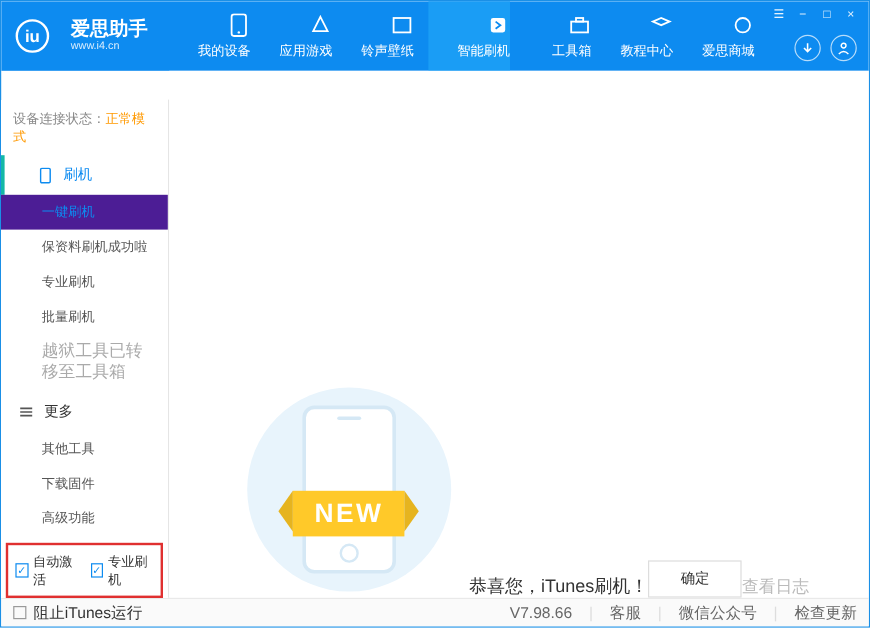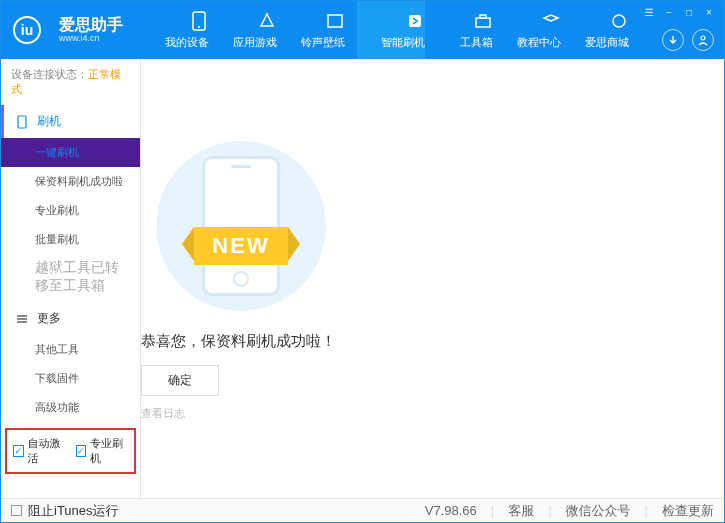--- a/index.html
+++ b/index.html
@@ -11,45 +11,45 @@
 .logo-sub { font-size: 9px; opacity: 0.85; }
 .nav { display: flex; height: 100%; }
 .nav-item { width: 68px; display: flex; flex-direction: column; align-items: flex-end; justify-content: center; cursor: pointer; font-size: 11px; gap: 4px; }
 .nav-item.active { background: #1a9df5; margin-left: 12px; }
 .nav-icon { width: 20px; height: 20px; display: flex; align-items: center; justify-content: center; }
 .win-controls { position: absolute; right: 8px; top: 4px; display: flex; gap: 6px; font-size: 10px; }
 .win-btn { width: 14px; height: 14px; display: flex; align-items: center; justify-content: center; cursor: pointer; opacity: 0.9; }
 .header-right { position: absolute; right: 10px; bottom: 8px; display: flex; gap: 8px; }
 .circle-btn { width: 22px; height: 22px; border: 1.5px solid rgba(255,255,255,0.7); border-radius: 50%; display: flex; align-items: center; justify-content: center; cursor: pointer; }
 .body { display: flex; height: calc(100% - 58px - 24px); }
-.sidebar { width: 140px; border-right: 1px solid #e5e5e5; overflow-y: auto; font-size: 12px; background: #fff; }
+.sidebar { width: 140px; border-right: 1px solid #e5e5e5; overflow-y: auto; font-size: 12px; background: #fff; margin-top: 24px; }
 .status-row { padding: 8px 10px; color: #888; font-size: 11px; }
 .status-val { color: #f90; }
 .side-head { padding: 8px 14px; display: flex; align-items: center; gap: 8px; color: #333; cursor: pointer; }
-.side-head.blue { color: #0d8bf0; border-left: 3px solid #8b5cf6; padding-left: 11px; }
+.side-head.blue { color: #0d8bf0; border-left: 3px solid #14b8a6; padding-left: 27px; }
 .side-item { padding: 7px 14px 7px 34px; color: #555; cursor: pointer; font-size: 11px; }
 .side-item.active { background: #4c1d95; color: #0d8bf0; }
 .side-note { padding: 4px 14px 8px 34px; color: #aaa; font-size: 14px; line-height: 1.3; }
 .side-icon { width: 14px; height: 14px; display: inline-flex; align-items: center; justify-content: center; }
 .highlight-box { border: 2px solid #e03030; margin: 6px 4px; padding: 6px 6px; display: flex; gap: 10px; font-size: 11px; }
 .chk { display: flex; align-items: center; gap: 4px; color: #333; cursor: pointer; }
 .chk-box { width: 12px; height: 12px; border: 1px solid #0d8bf0; display: inline-flex; align-items: center; justify-content: center; color: #0d8bf0; font-size: 9px; }
-.main { flex: 1; display: flex; flex-direction: column; align-items: flex-start; justify-content: center; position: relative; background: #fff; }
+.main { flex: 1; display: flex; flex-direction: row; align-items: flex-end; justify-content: center; position: relative; background: #fff; }
 .illustration { width: 200px; height: 180px; position: relative; display: flex; align-items: center; justify-content: center; }
 .circle-bg { width: 170px; height: 170px; border-radius: 50%; background: #e8f4fc; position: absolute; }
 .phone { width: 78px; height: 140px; background: #fff; border: 3px solid #d5e8f5; border-radius: 10px; position: relative; z-index: 2; }
 .phone::before { content:""; position:absolute; top:6px; left:50%; transform:translateX(-50%); width:20px; height:3px; background:#d5e8f5; border-radius:2px;}
 .phone::after { content:""; position:absolute; bottom:6px; left:50%; transform:translateX(-50%); width:12px; height:12px; border:2px solid #d5e8f5; border-radius:50%;}
 .ribbon { position: absolute; z-index: 3; background: #ffc929; color: #fff; font-weight: bold; font-size: 22px; padding: 6px 18px; letter-spacing: 2px; transform: translateY(20px); }
 .ribbon::before, .ribbon::after { content:""; position:absolute; top:0; width:0; height:0; border-top: 17px solid transparent; border-bottom: 17px solid transparent;}
 .ribbon::before { left:-12px; border-right:12px solid #e6b41f;}
 .ribbon::after { right:-12px; border-left:12px solid #e6b41f;}
 .msg { margin-top: 16px; font-size: 15px; color: #333; }
 .ok-btn { margin-top: 14px; border: 1px solid #ddd; background: #fff; padding: 6px 26px; font-size: 12px; color: #333; cursor: pointer; }
-.log-link { margin-top: 10px; font-size: 11px; color: #bbb; cursor: pointer; }
+.log-link { margin-top: 10px; font-size: 14px; color: #bbb; cursor: pointer; }
 .footer { height: 24px; border-top: 1px solid #e5e5e5; display: flex; align-items: center; font-size: 13px; color: #666; padding: 0 10px; justify-content: space-between; background: #fafafa; }
 .footer-left { display: flex; align-items: center; gap: 6px; }
 .footer-right { display: flex; align-items: center; gap: 14px; }
 .f-chk { width: 11px; height: 11px; border: 1px solid #999; display: inline-block; }
 .sep { color: #ddd; }
 </style>
 </head>
 <body>
 
 <div class="header">
@@ -186,21 +186,21 @@
     </div>
 
   </div>
 
   <div class="main">
     <div class="illustration">
       <div class="circle-bg"></div>
       <div class="phone"></div>
       <div class="ribbon">NEW</div>
     </div>
-    <div class="msg">恭喜您，保资料刷机成功啦！</div>
+    <div class="msg">恭喜您，iTunes刷机！</div>
     <button class="ok-btn">确定</button>
     <div class="log-link">查看日志</div>
   </div>
 </div>
 
 <div class="footer">
   <div class="footer-left">
     <label class="chk" style="gap:6px">
         <span class="f-chk"></span>
         <span>阻止iTunes运行</span>

